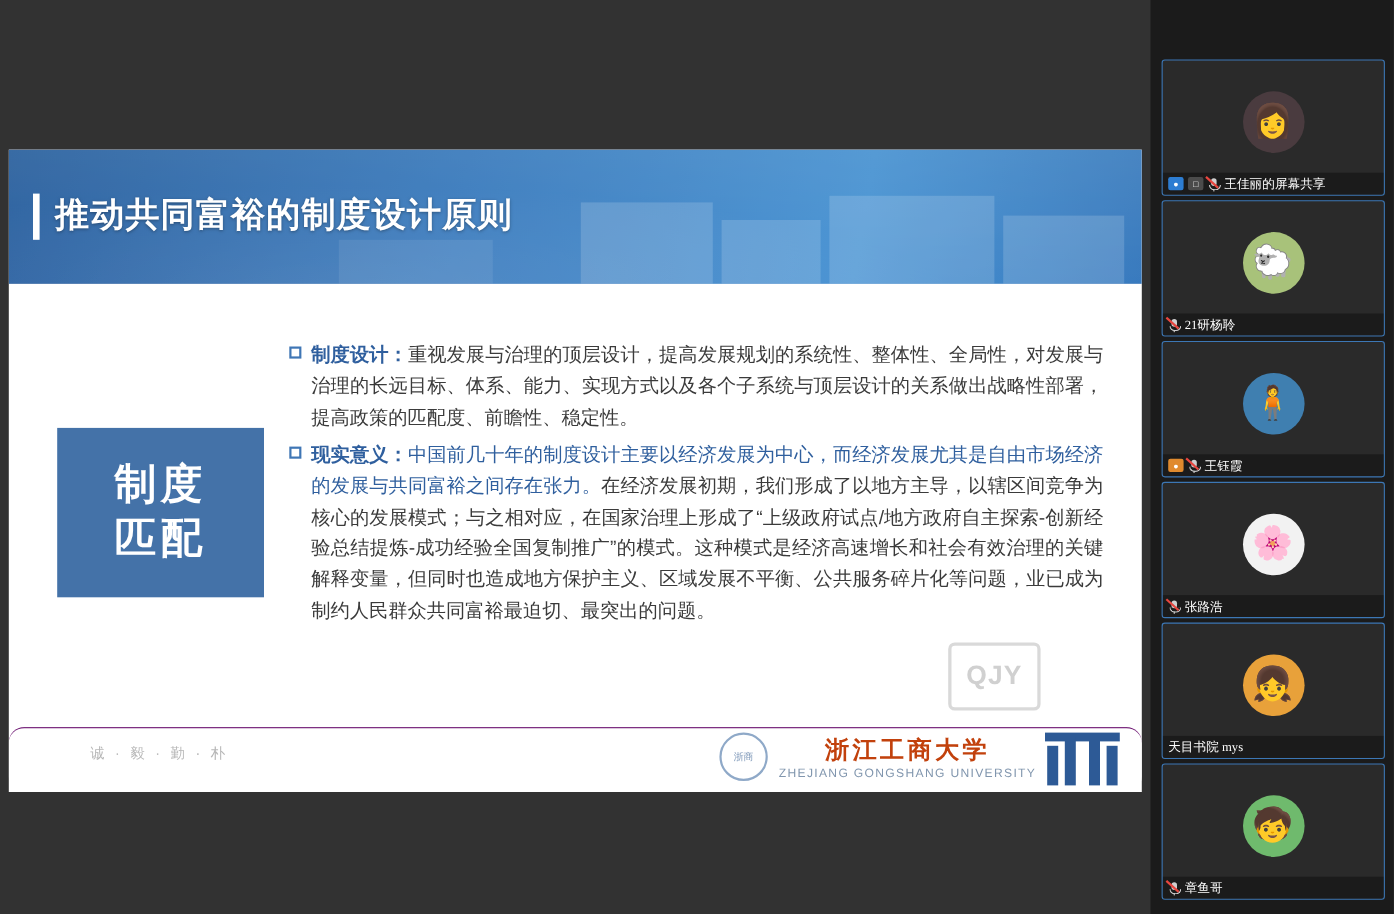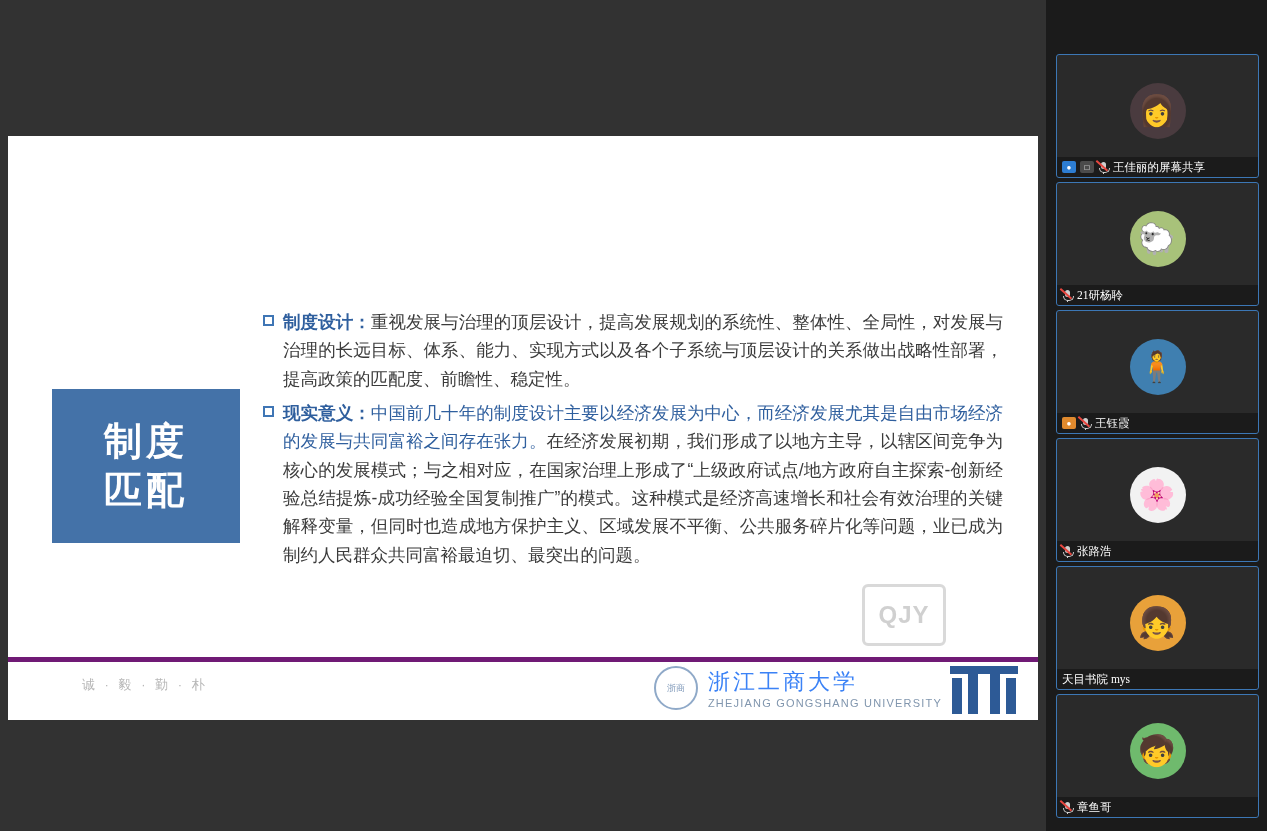--- a/index.html
+++ b/index.html
@@ -133,22 +133,23 @@
   }
   .em-blue { color: #2f5f9e; }
 
   
   #slide-footer {
     position: absolute;
     left: 0;
     bottom: 0;
     width: 100%;
     height: 58px;
-    border-top: 5px solid #701a75;
+    border-top: 1px solid #701a75;
     background: #ffffff;
+    border-radius: 14px;
   }
   #footer-motto {
     position: absolute;
     left: 74px;
     top: 14px;
     color: #b7b7b7;
     font-size: 13px;
     letter-spacing: 3px;
   }
   #footer-brand {
@@ -162,24 +163,25 @@
   .seal {
     width: 40px; height: 40px;
     border-radius: 50%;
     border: 2px solid #8fa9c8;
     color: #7d97b8;
     font-size: 9px;
     display: flex; align-items: center; justify-content: center;
     text-align: left;
   }
   #brand-cn {
-    color: #3b82f6;
+    color: #c2410c;
     font-size: 22px;
-    font-weight: normal;
+    font-weight: bold;
     letter-spacing: 3px;
+    text-align: center;
   }
   #brand-en {
     color: #8196ae;
     font-size: 11px;
     letter-spacing: 1.2px;
   }
   #gate {
     position: absolute;
     right: 18px;
     bottom: 6px;
@@ -306,20 +308,30 @@
   .tile .nm { white-space: nowrap; overflow: hidden; text-overflow: ellipsis; font-family: Liberation Serif, serif; }
 </style>
 </head>
 <body>
 
 <div id="app">
 
   <div id="share-area">
     <div id="slide">
 
+      <div id="slide-header">
+        <div class="photo-tint"></div>
+        <div class="bldg b5"></div>
+        <div class="bldg b1"></div>
+        <div class="bldg b2"></div>
+        <div class="bldg b3"></div>
+        <div class="bldg b4"></div>
+        <div class="title-bar"></div>
+        <div id="slide-title">推动共同富裕的制度设计原则</div>
+      </div>
 
       <div id="concept-box">
         <span>制度</span>
         <span>匹配</span>
       </div>
 
       <div id="slide-body">
 
 
         <div class="bullet-row">

